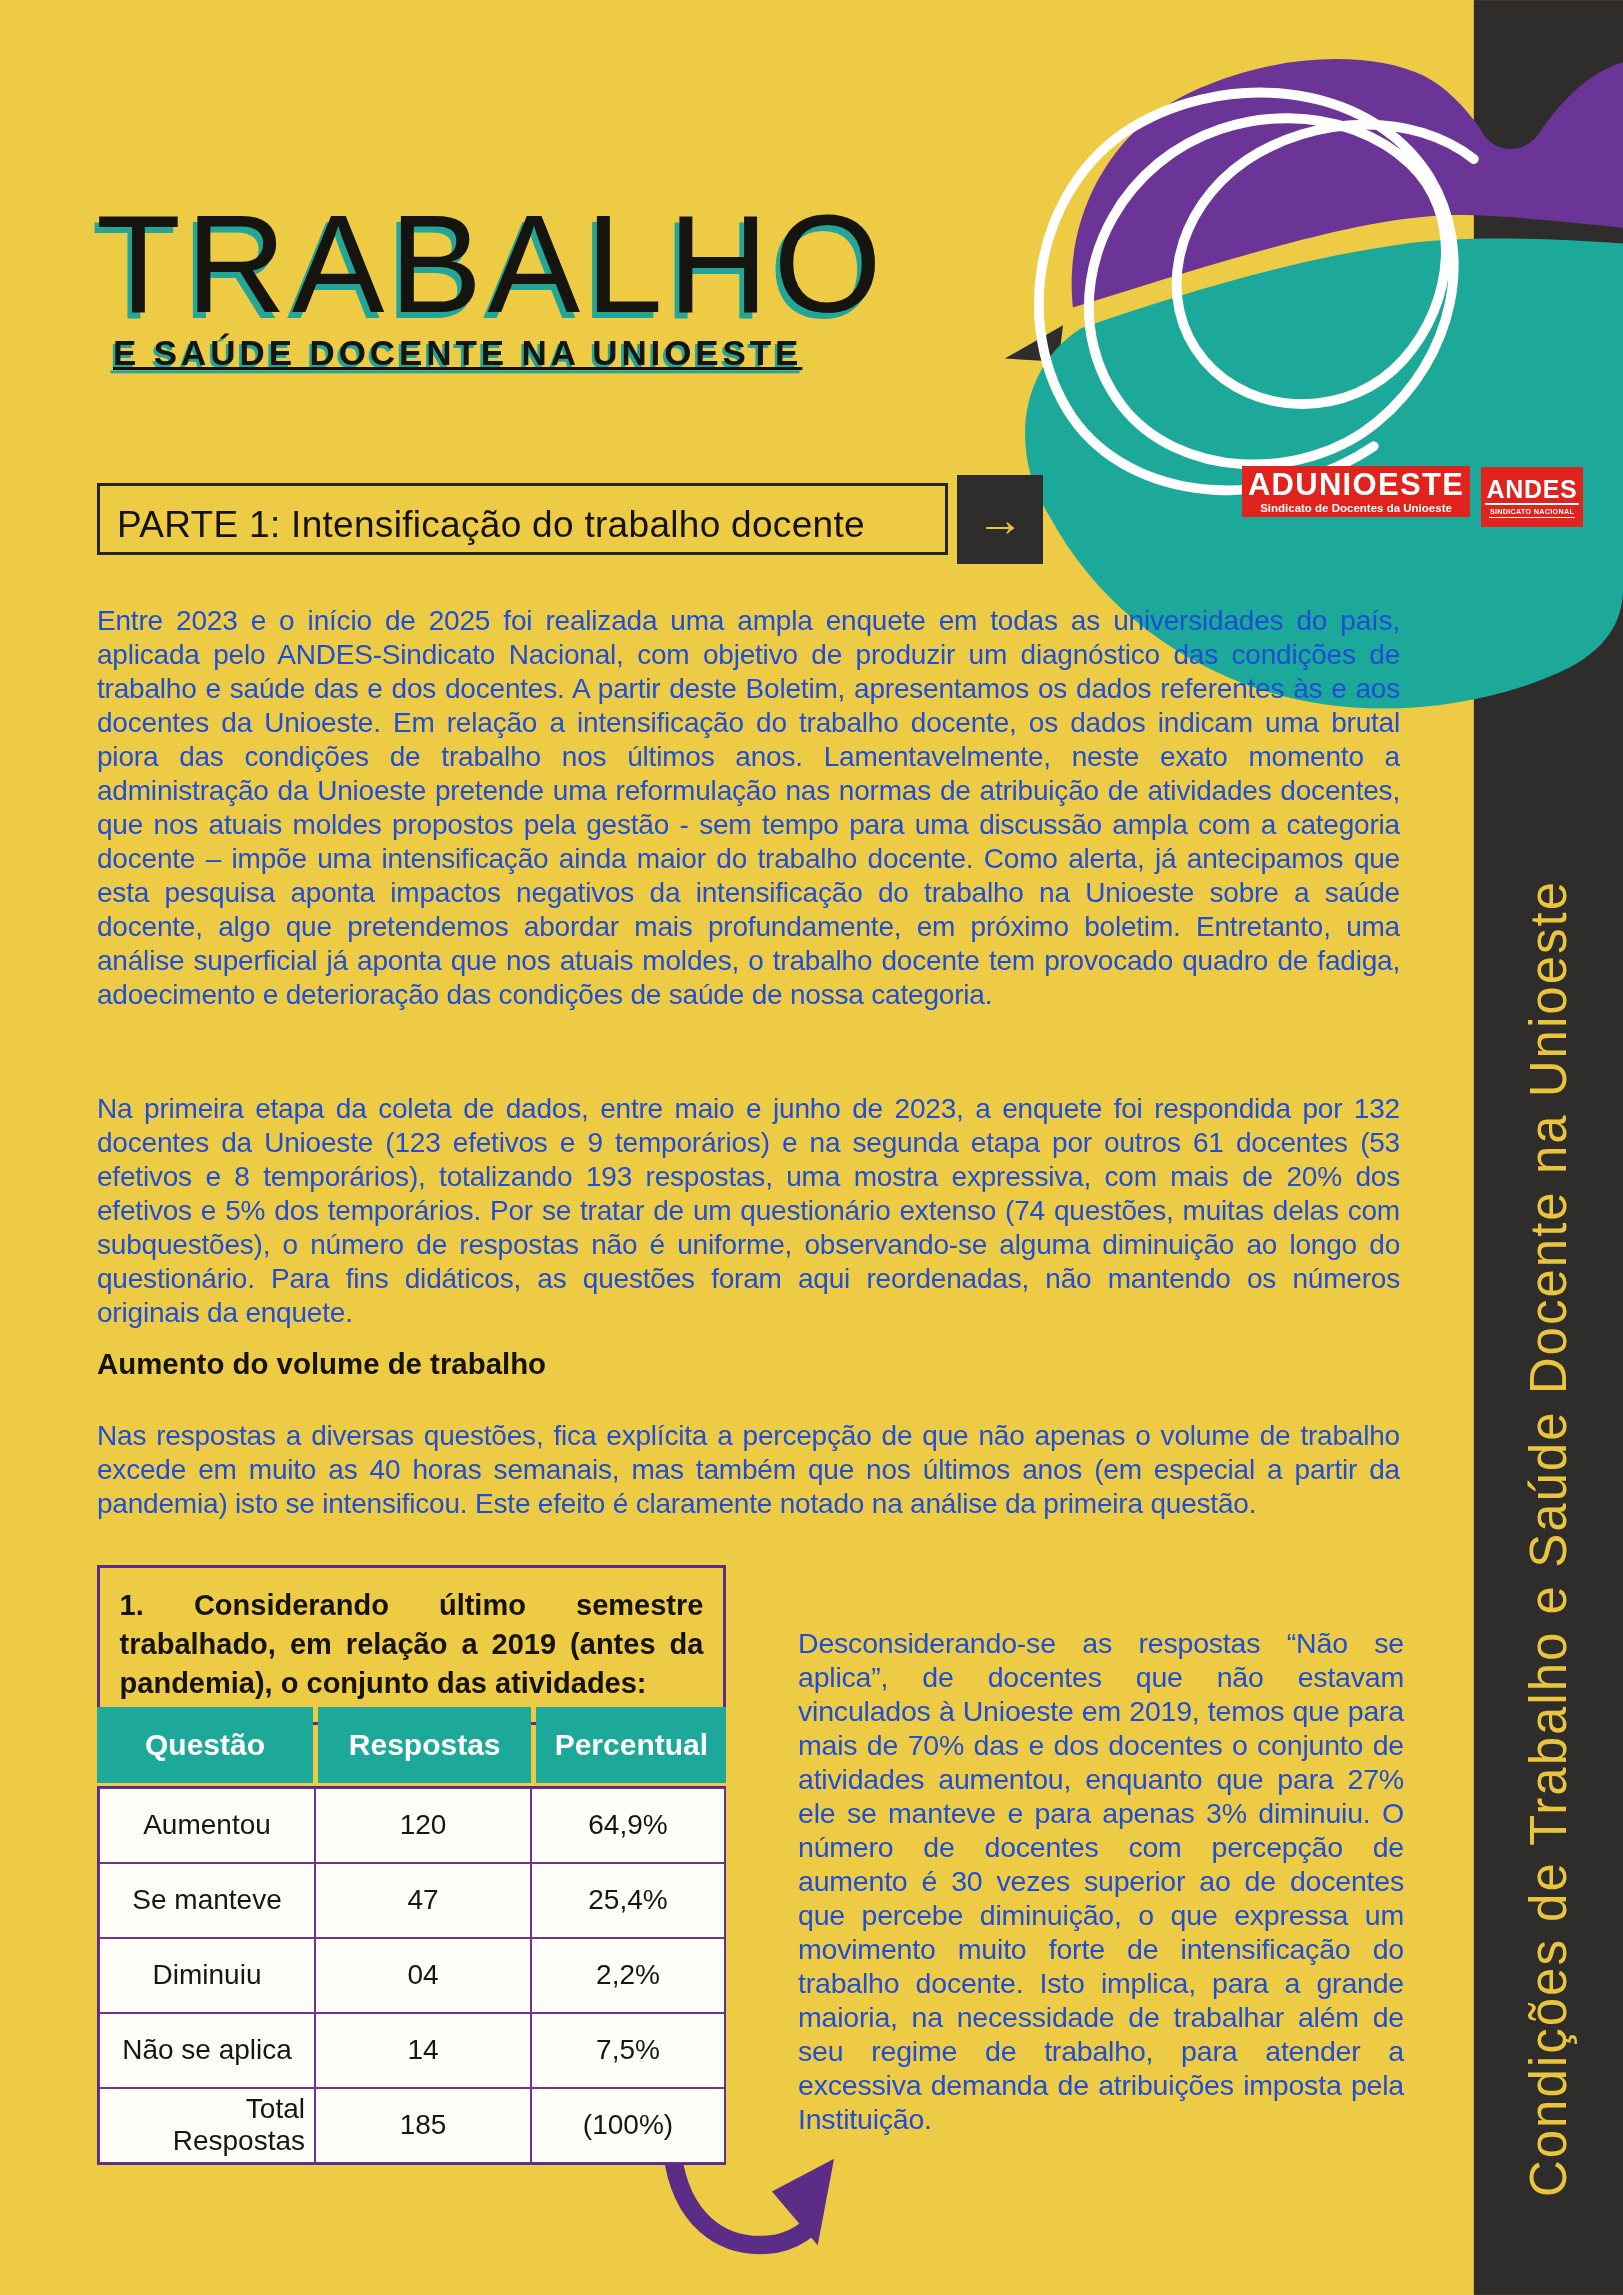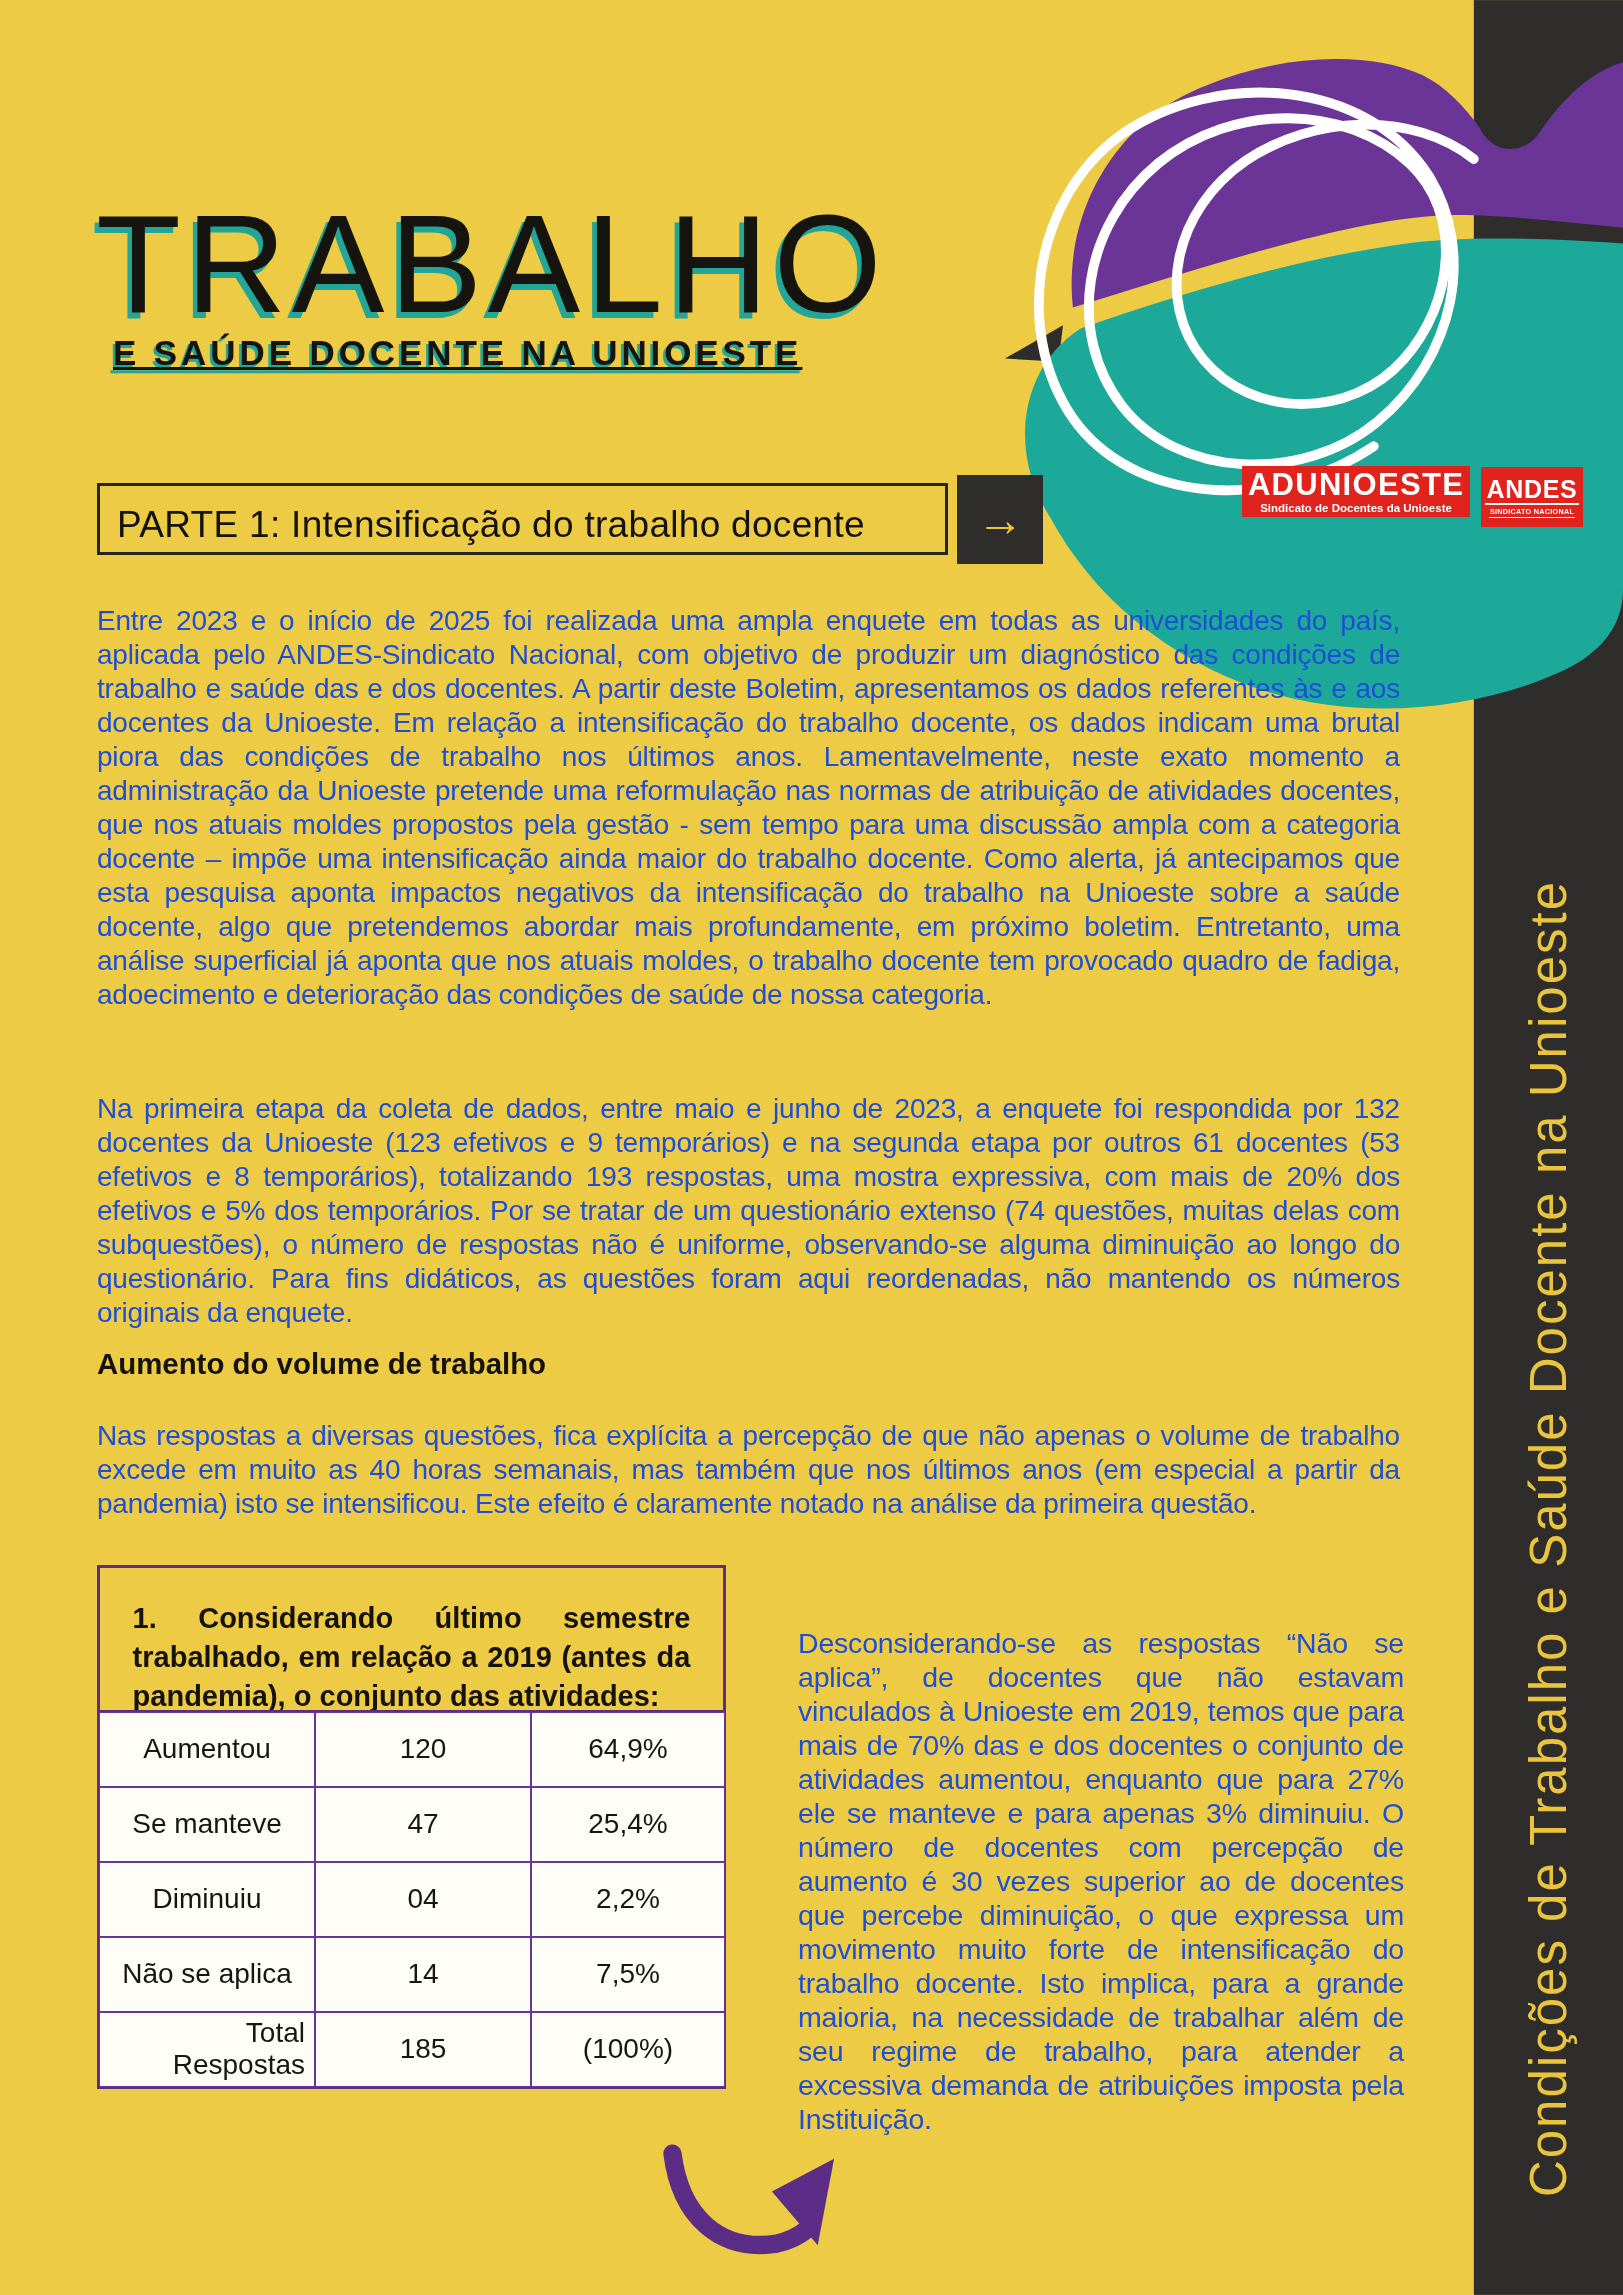--- a/index.html
+++ b/index.html
@@ -40,21 +40,21 @@
   
   .para{color:#1d4ed8;font-size:28px;line-height:34px;text-align:justify;letter-spacing:-0.2px;}
   .p1{left:97px;top:576px;width:1303px;}
   .p2{left:97px;top:1064px;width:1303px;}
   .h2{left:97px;top:1347px;font-size:29.4px;font-weight:700;color:#15130f;}
   .p3{left:97px;top:1391px;width:1303px;}
 
   
   .qbox{left:97px;top:1565px;width:629px;border:3.9px solid #5b2d87;box-sizing:border-box;
         padding:18.3px 19.6px;}
-  .qbox p{margin:13px;font-size:29px;line-height:39px;font-weight:700;color:#15130f;text-align:justify;}
+  .qbox p{margin:0;font-size:29px;line-height:39px;font-weight:700;color:#15130f;text-align:justify;}
 
   
   .tbl{left:97px;top:1707px;width:629px;}
   .tbl-head{display:grid;grid-template-columns:216px 213px 190px;column-gap:5.2px;}
   .tbl-head div{background:#1ca99a;color:#fff;font-size:30px;font-weight:700;height:76px;
                 display:flex;align-items:center;justify-content:center;}
   .tbl-body{margin-top:2.6px;border:2px solid #5b2d87;display:grid;
             grid-template-columns:216px 216px 194px;}
   .tbl-body div{background:#fffdf8;border:1.6px solid #6a3596;color:#181613;font-size:28px;
                 min-height:75px;display:flex;align-items:center;justify-content:center;
@@ -146,20 +146,25 @@
     <p class="abs para p2">Na primeira etapa da coleta de dados, entre maio e junho de 2023, a enquete foi respondida por 132 docentes da Unioeste (123 efetivos e 9 temporários) e na segunda etapa por outros 61 docentes (53 efetivos e 8 temporários), totalizando 193 respostas, uma mostra expressiva, com mais de 20% dos efetivos e 5% dos temporários. Por se tratar de um questionário extenso (74 questões, muitas delas com subquestões), o número de respostas não é uniforme, observando-se alguma diminuição ao longo do questionário. Para fins didáticos, as questões foram aqui reordenadas, não mantendo os números originais da enquete.</p>
 
     <div class="abs h2">Aumento do volume de trabalho</div>
     <p class="abs para p3">Nas respostas a diversas questões, fica explícita a percepção de que não apenas o volume de trabalho excede em muito as 40 horas semanais, mas também que nos últimos anos (em especial a partir da pandemia) isto se intensificou. Este efeito é claramente notado na análise da primeira questão.</p>
 
     <div class="abs qbox">
       <p>1. Considerando último semestre trabalhado, em relação a 2019 (antes da pandemia), o conjunto das atividades:</p>
     </div>
 
     <div class="abs tbl">
+      <div class="tbl-head">
+        <div>Questão</div>
+        <div>Respostas</div>
+        <div>Percentual</div>
+      </div>
       <div class="tbl-body">
         <div>Aumentou</div>
         <div>120</div>
         <div>64,9%</div>
         <div>Se manteve</div>
         <div>47</div>
         <div>25,4%</div>
         <div>Diminuiu</div>
         <div>04</div>
         <div>2,2%</div>

